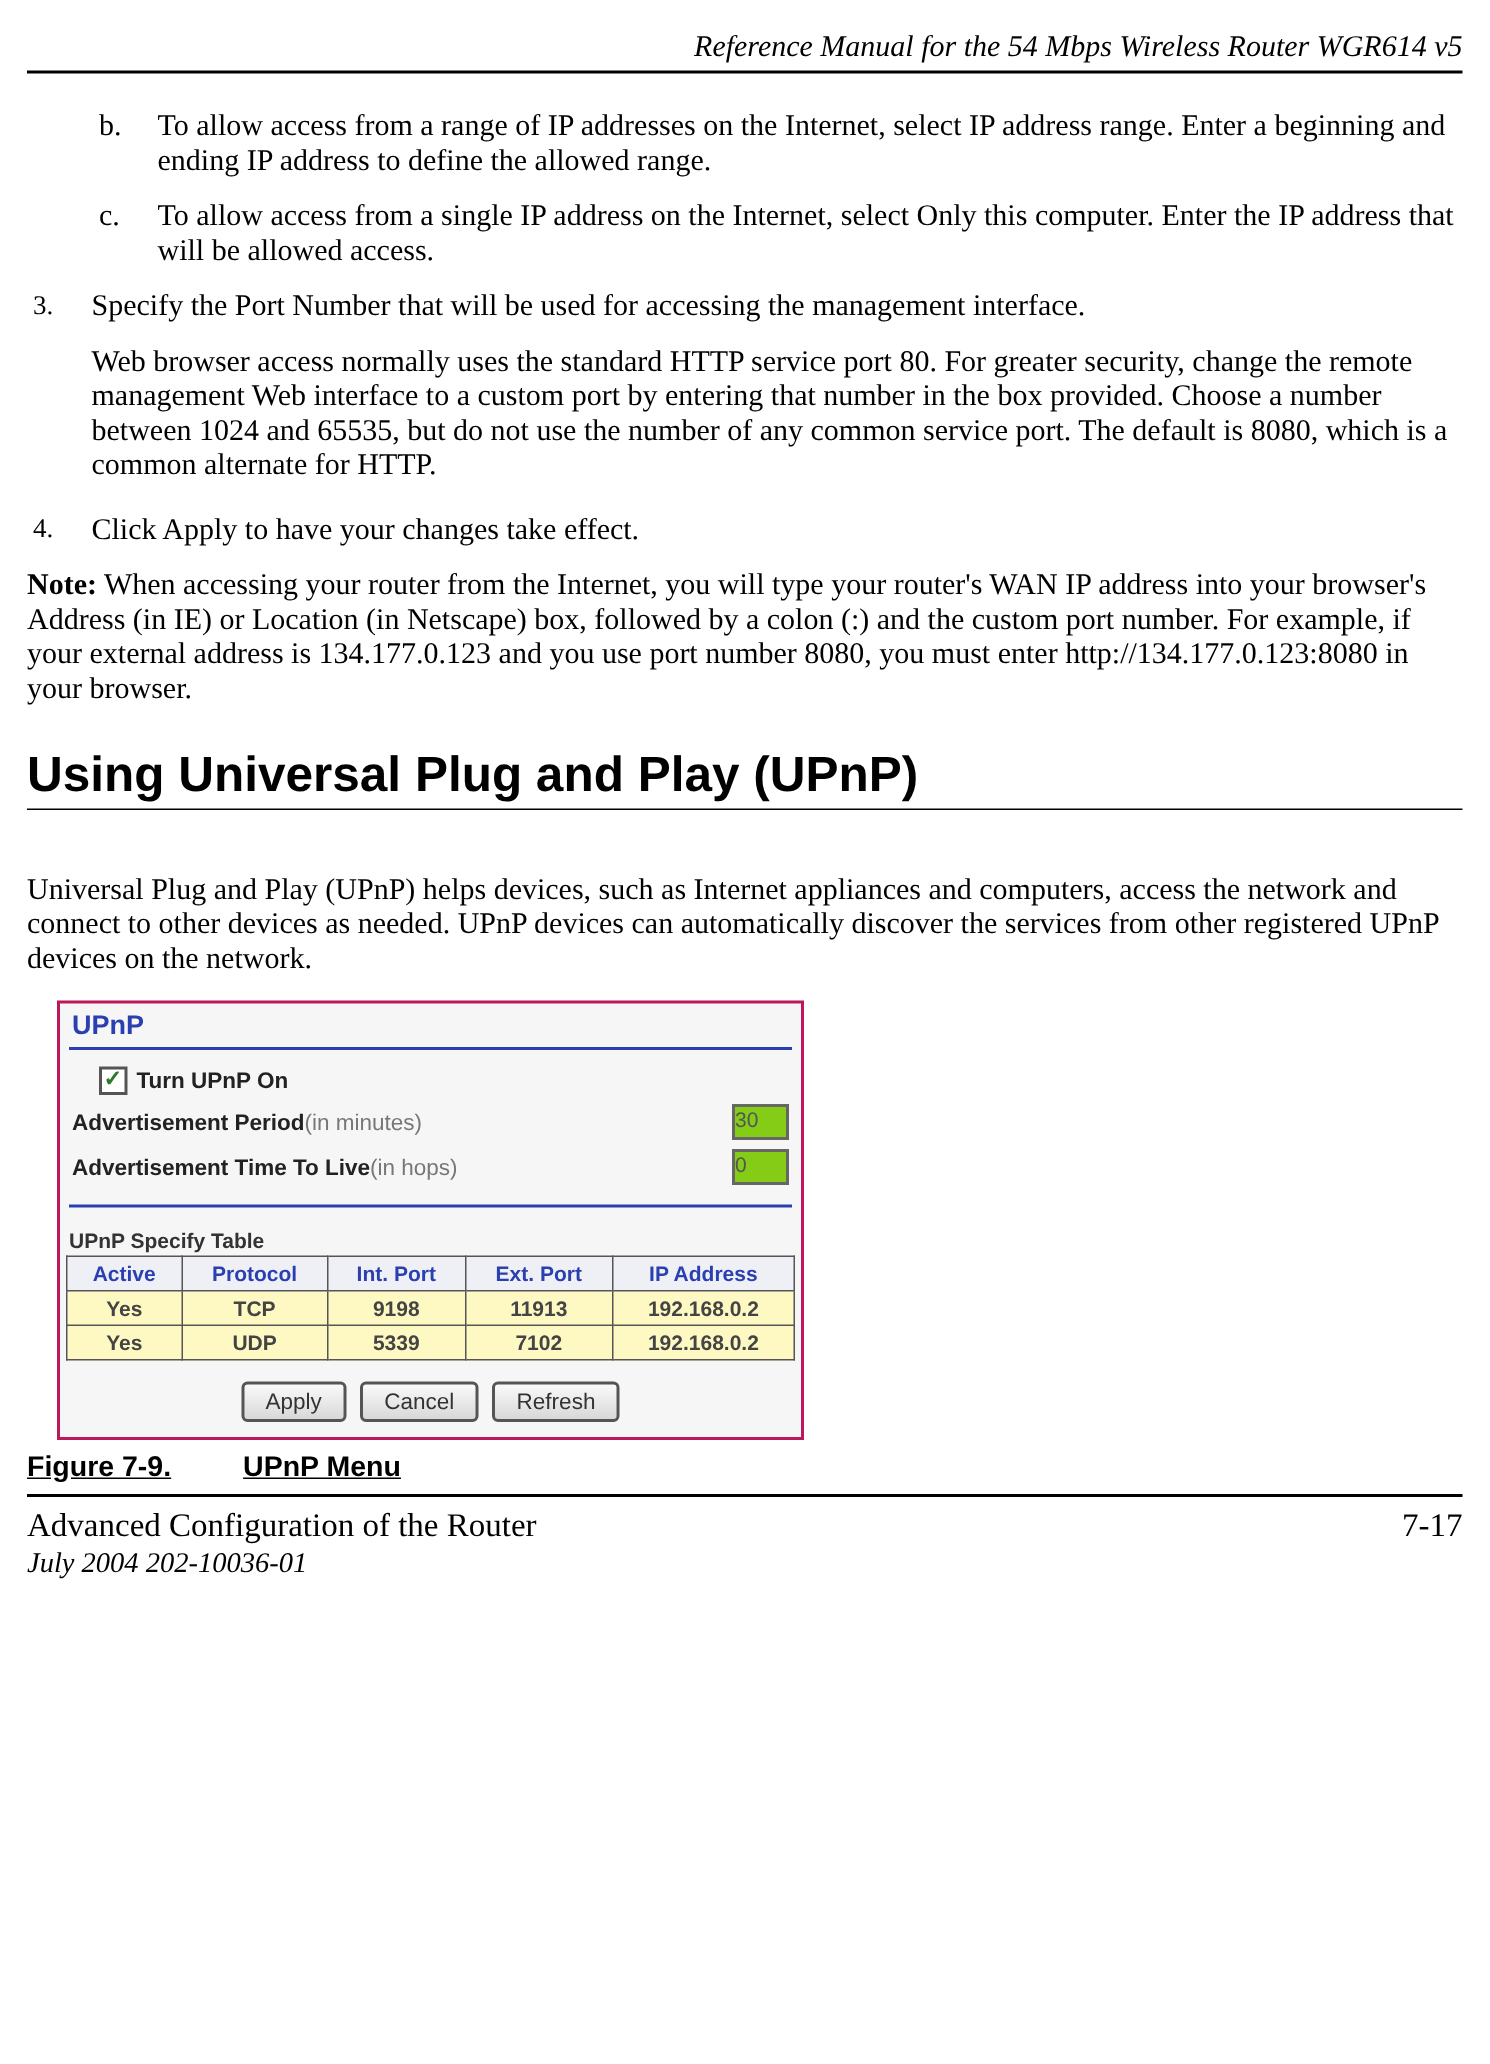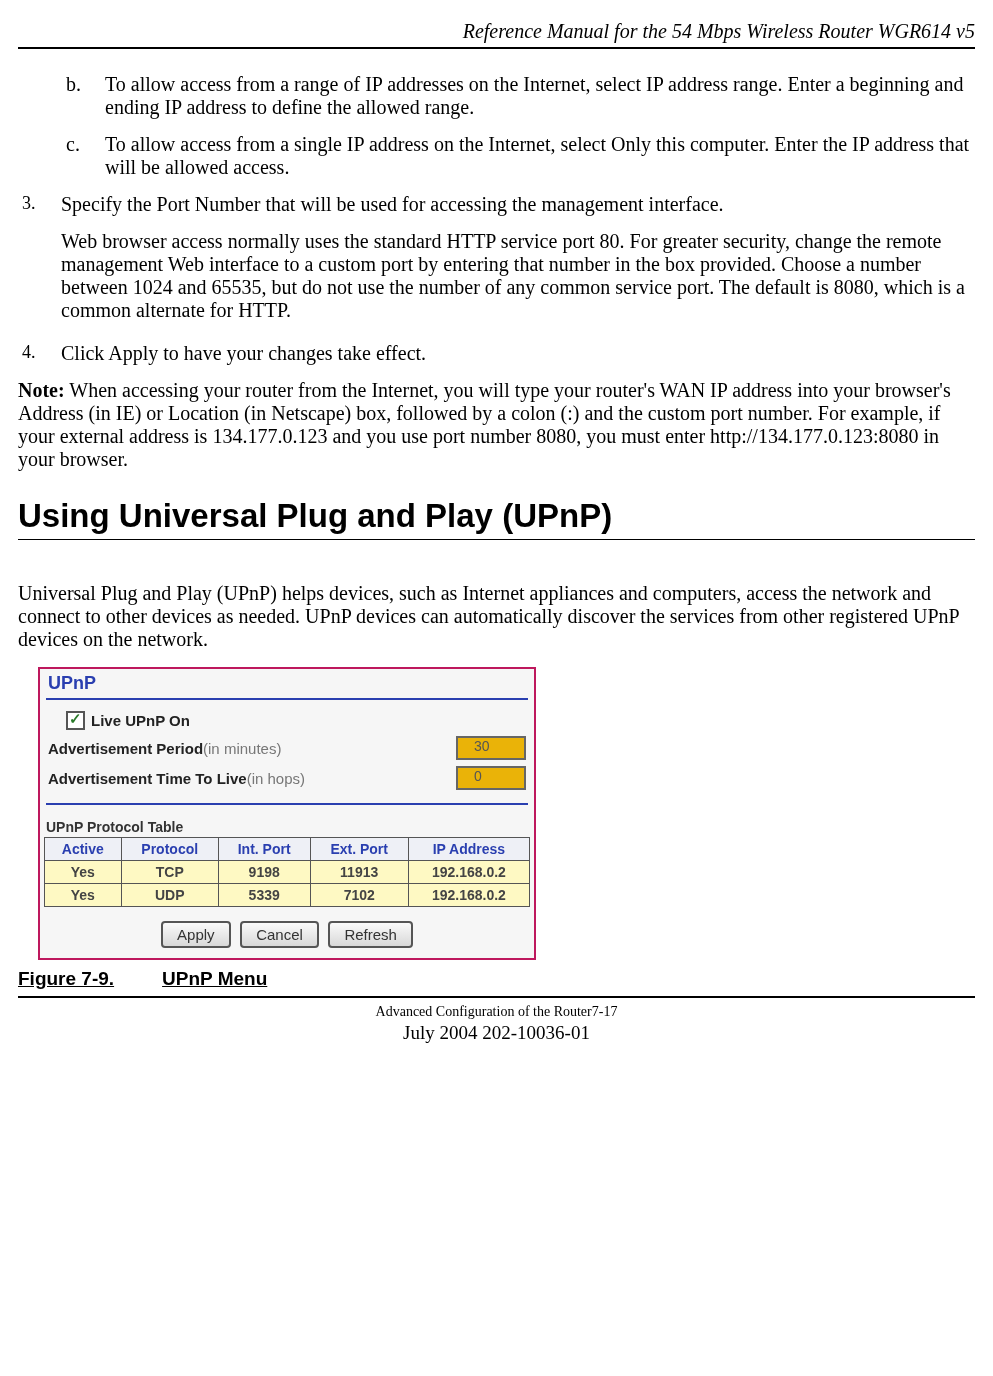--- a/index.html
+++ b/index.html
@@ -116,24 +116,24 @@
     position: absolute;
     left: 1px; top: -3px;
     font-size: 15px;
     color: #2a7a2a;
     font-weight: bold;
   }
   .small-input {
     width: 34px;
     height: 20px;
     border: 2px solid #666;
-    background: #eab308;
+    background: #84cc16;
     font-size: 14px;
     text-align: left;
-    padding: 0 16px;
+    padding: 0 0;
     margin-left: auto;
     color:#555;
   }
   .portmap-title {
     font-size: 14px;
     font-weight: bold;
     padding: 6px 6px 2px 6px;
     color:#333;
   }
   .portmap-table {
@@ -180,25 +180,25 @@
     text-decoration: underline;
   }
   .figure-caption .gap { display:inline-block; width:48px; }
   .footer-rule {
     border: none;
     border-top: 2px solid #000;
     margin: 6px 0 6px 0;
   }
   .footer-line {
     display: flex;
-    justify-content: center;
-    font-size: 14px;
+    justify-content: space-between;
+    font-size: 22px;
   }
   .footer-date {
-    text-align: center;
+    font-style: italic;
     font-size: 19px;
     margin-top: 2px;
   }
 </style>
 </head>
 <body>
 
 <div class="header-title">Reference Manual for the 54 Mbps Wireless Router WGR614 v5</div>
 <hr class="hr-top">
 
@@ -236,38 +236,38 @@
 
 <div class="figure-wrap">
   <div class="upnp-box">
     <div class="upnp-title">UPnP</div>
     <div class="upnp-sep"></div>
 
     <div class="upnp-row" style="margin-left:18px;">
       <span class="checkbox">
           <span class="check">✓</span>
         </span>
-      <span class="upnp-label-bold">Live UPnP On</span>
+      <span class="upnp-label-bold">Turn UPnP On</span>
     </div>
 
     <div class="upnp-row">
       <span class="upnp-label-bold">Advertisement Period</span>
       <span class="upnp-label-grey"> (in minutes)</span>
       <span class="small-input">30</span>
     </div>
 
     <div class="upnp-row">
       <span class="upnp-label-bold">Advertisement Time To Live</span>
       <span class="upnp-label-grey"> (in hops)</span>
       <span class="small-input">0</span>
     </div>
 
     <div class="upnp-sep" style="margin-top:10px;"></div>
 
-    <div class="portmap-title">UPnP Protocol Table</div>
+    <div class="portmap-title">UPnP Specify Table</div>
 
     <table class="portmap-table">
       <tbody>
           <tr>
         <th>Active</th>
         <th>Protocol</th>
         <th>Int. Port</th>
         <th>Ext. Port</th>
         <th>IP Address</th>
       </tr>

